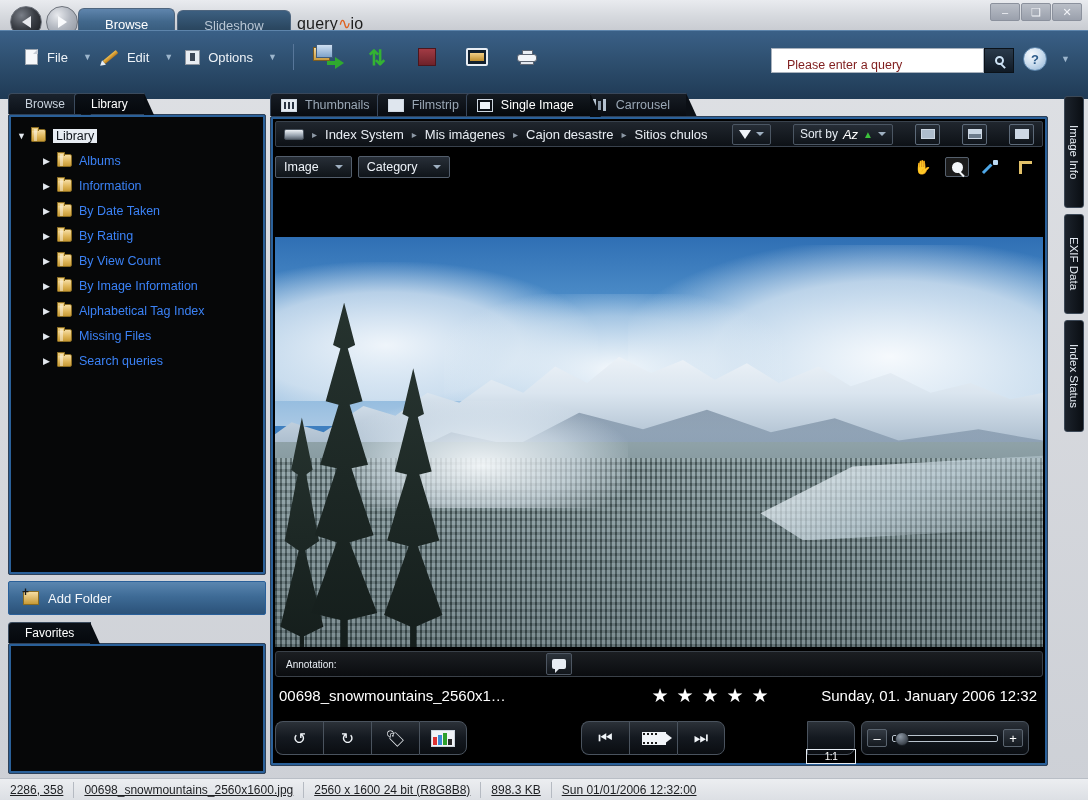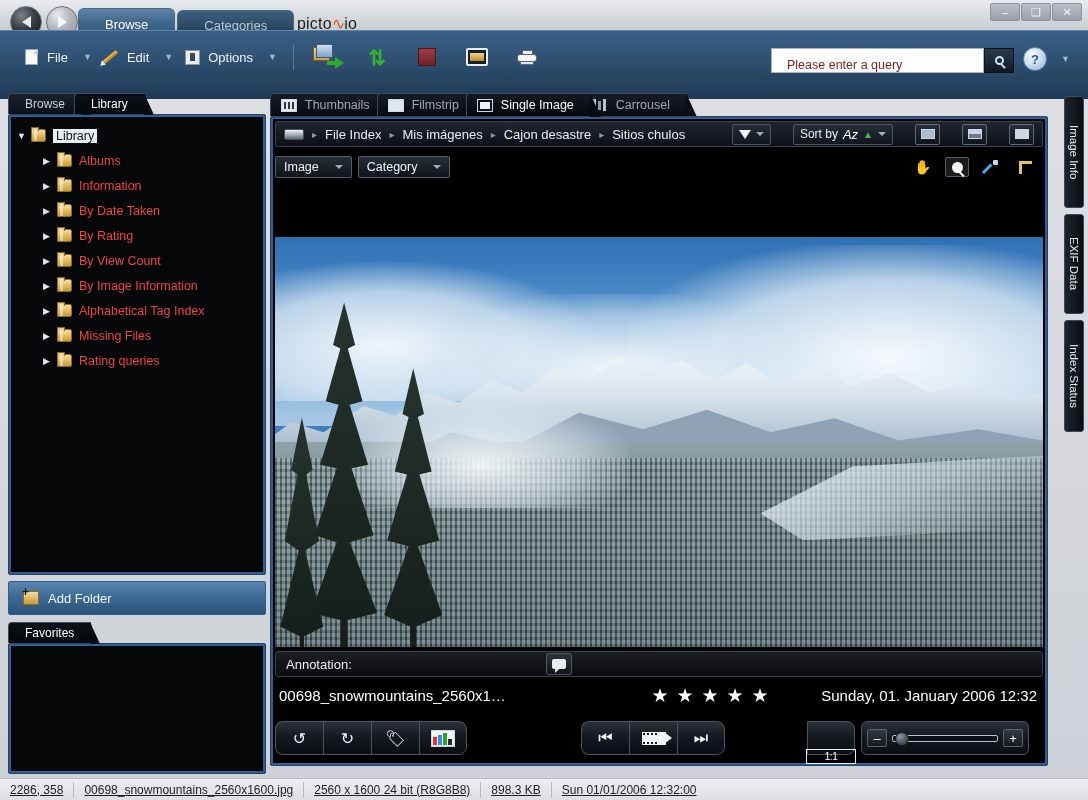--- a/index.html
+++ b/index.html
@@ -182,21 +182,21 @@
   .tree-row.child { padding-left: 30px; }
   .arrow-c { width: 14px; color:#e3e8ee; font-size: 9px; }
   .arrow-open { width: 14px; color:#e3e8ee; font-size: 9px; }
   .folder {
     width:15px;height:13px;margin-right:7px;position:relative;
     background: linear-gradient(180deg,#f5dda4 0%, #e0b85d 55%, #c89a35 100%);
     border:1px solid #8a6c22; border-radius: 1px 2px 2px 1px;
   }
   .folder:before{content:"";position:absolute;left:-1px;top:-3px;width:6px;height:3px;background:#e9c877;border:1px solid #8a6c22;border-bottom:none;border-radius:1px 1px 0 0;}
   .folder:after{content:"";position:absolute;left:2px;top:-1px;width:3px;height:12px;background:rgba(255,255,255,.45);}
-  .tree-label { color:#ef4444; font-size: 12.5px; }
+  .tree-label { color:#3b82f6; font-size: 12.5px; }
   .tree-label.sel { background:#e8edf3; color:#10151c; padding: 0 3px; }
 
   .addfolder {
     margin-top: 6px; height: 34px;
     background: linear-gradient(180deg,#5a86b0 0%, #3e6b96 45%, #2b5279 100%);
     border: 1px solid #2a6099; border-radius: 2px;
     display:flex; align-items:center; padding-left: 14px; gap: 9px;
     color:#f3f7fb; font-size: 13px;
   }
   .af-icon { width:16px;height:14px;position:relative;
@@ -286,21 +286,21 @@
 
   .imagearea { position:absolute; left:4px; right:4px; top: 96px; bottom: 118px; background:#000; overflow:hidden; }
   .photo { position:absolute; left:0; right:0; top: 24px; bottom: 0; overflow:hidden; background:#3f7fbf; }
 
   
   .annotrow {
     position:absolute; left: 4px; right: 4px; bottom: 88px; height: 26px;
     background: linear-gradient(180deg,#1b1e22 0%, #0a0c0f 100%);
     border:1px solid #3a4149; border-radius:3px; display:flex; align-items:center;
   }
-  .annot-label { color:#e9eef4; font-size:13px; padding-left: 10px; width: 270px; }
+  .annot-label { color:#e9eef4; font-size:10px; padding-left: 10px; width: 270px; }
   .annot-ph { color:#9aa3ad; font-size: 12.5px; flex:1; }
   .annot-btn { width:26px;height:22px;margin-right:2px;background:linear-gradient(180deg,#2c333b,#12161b);border:1px solid #4d5662;border-radius:2px;display:flex;align-items:center;justify-content:center;}
   .bubble { width:14px;height:10px;background:#e8edf3;border-radius:2px;position:relative;}
   .bubble:after{content:"";position:absolute;left:3px;bottom:-4px;width:0;height:0;border-top:5px solid #e8edf3;border-right:5px solid transparent;}
 
   .inforow { position:absolute; left:4px; right:4px; bottom: 54px; height: 32px; display:flex; align-items:center; }
   .fname { color:#ffffff; font-size: 15px; width: 330px; overflow:hidden; white-space:nowrap; padding-left: 4px; }
   .stars { flex: 0 0 210px; display:flex; gap: 8px; justify-content:center; color:#ffffff; font-size: 19px; }
   .datestr { margin-left:auto; color:#ffffff; font-size: 15px; padding-right: 6px; }
 
@@ -425,25 +425,25 @@
       <div class="navcircle fwd">
           <span class="tri-r"></span>
         </div>
     </div>
 
     <div class="toptabs">
       <div class="toptab active">
           <span>Browse</span>
         </div>
       <div class="toptab inactive">
-          <span>Categories</span>
-        </div>
-    </div>
-
-    <div class="brand"><span>picto</span><span class="wave">∿</span><span>io</span></div>
+          <span>Slideshow</span>
+        </div>
+    </div>
+
+    <div class="brand"><span>query</span><span class="wave">∿</span><span>io</span></div>
 
     <div class="win-buttons">
       <div class="win-btn">
           <span>–</span>
         </div>
       <div class="win-btn">
           <span>❑</span>
         </div>
       <div class="win-btn">
           <span>✕</span>
@@ -568,21 +568,21 @@
         <span class="tree-label">Alphabetical Tag Index</span>
       </div>
       <div class="tree-row child">
         <span class="arrow-c">▶</span>
         <span class="folder"></span>
         <span class="tree-label">Missing Files</span>
       </div>
       <div class="tree-row child">
         <span class="arrow-c">▶</span>
         <span class="folder"></span>
-        <span class="tree-label">Rating queries</span>
+        <span class="tree-label">Search queries</span>
       </div>
     </div>
 
     <div class="addfolder">
       <span class="af-icon"></span>
       <span>Add Folder</span>
     </div>
 
     <div class="fav-tabs">
       <div class="ptab active">
@@ -618,21 +618,21 @@
           </span>
         <span>Carrousel</span>
       </div>
     </div>
 
     <div class="contentbox">
 
       <div class="breadcrumb">
         <span class="bc-drive"></span>
         <span class="bc-sep">▸</span>
-        <span class="bc-item">File Index</span>
+        <span class="bc-item">Index System</span>
         <span class="bc-sep">▸</span>
         <span class="bc-item">Mis imágenes</span>
         <span class="bc-sep">▸</span>
         <span class="bc-item">Cajon desastre</span>
         <span class="bc-sep">▸</span>
         <span class="bc-item">Sitios chulos</span>
 
         <span class="bc-right">
           <span class="bc-btn">
             <span class="funnel"></span>

